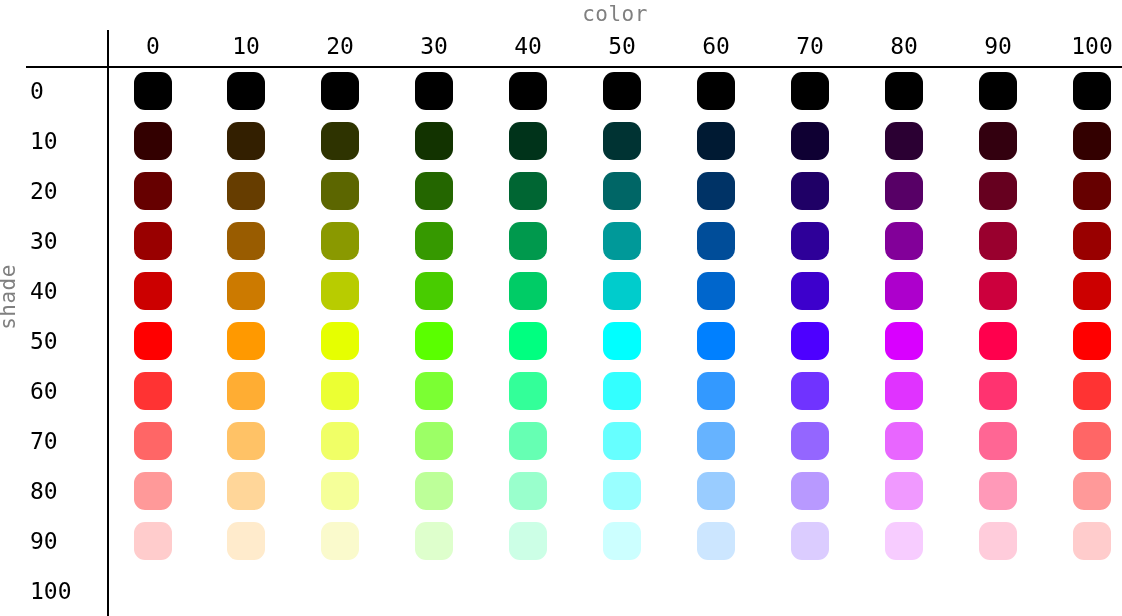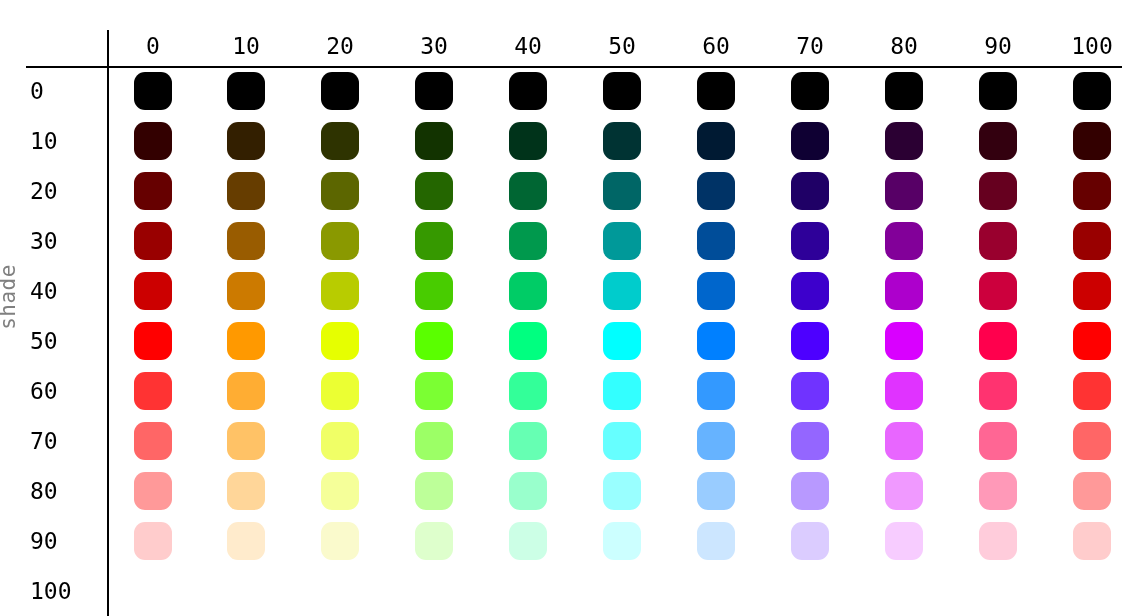--- a/index.html
+++ b/index.html
@@ -102,20 +102,21 @@
     width: 38px;
     height: 38px;
     border-radius: 11px;
   }
 </style>
 </head>
 <body>
 
 <div id="plot">
 
+  <div id="col-axis-title">color</div>
 
   <div id="row-axis-title">shade</div>
 
   <div id="axis-vline"></div>
   <div id="axis-hline"></div>
 
   <div id="col-labels">
       <div class="col-label" style="left: 107px;">0</div>
       <div class="col-label" style="left: 200px;">10</div>
       <div class="col-label" style="left: 294px;">20</div>

